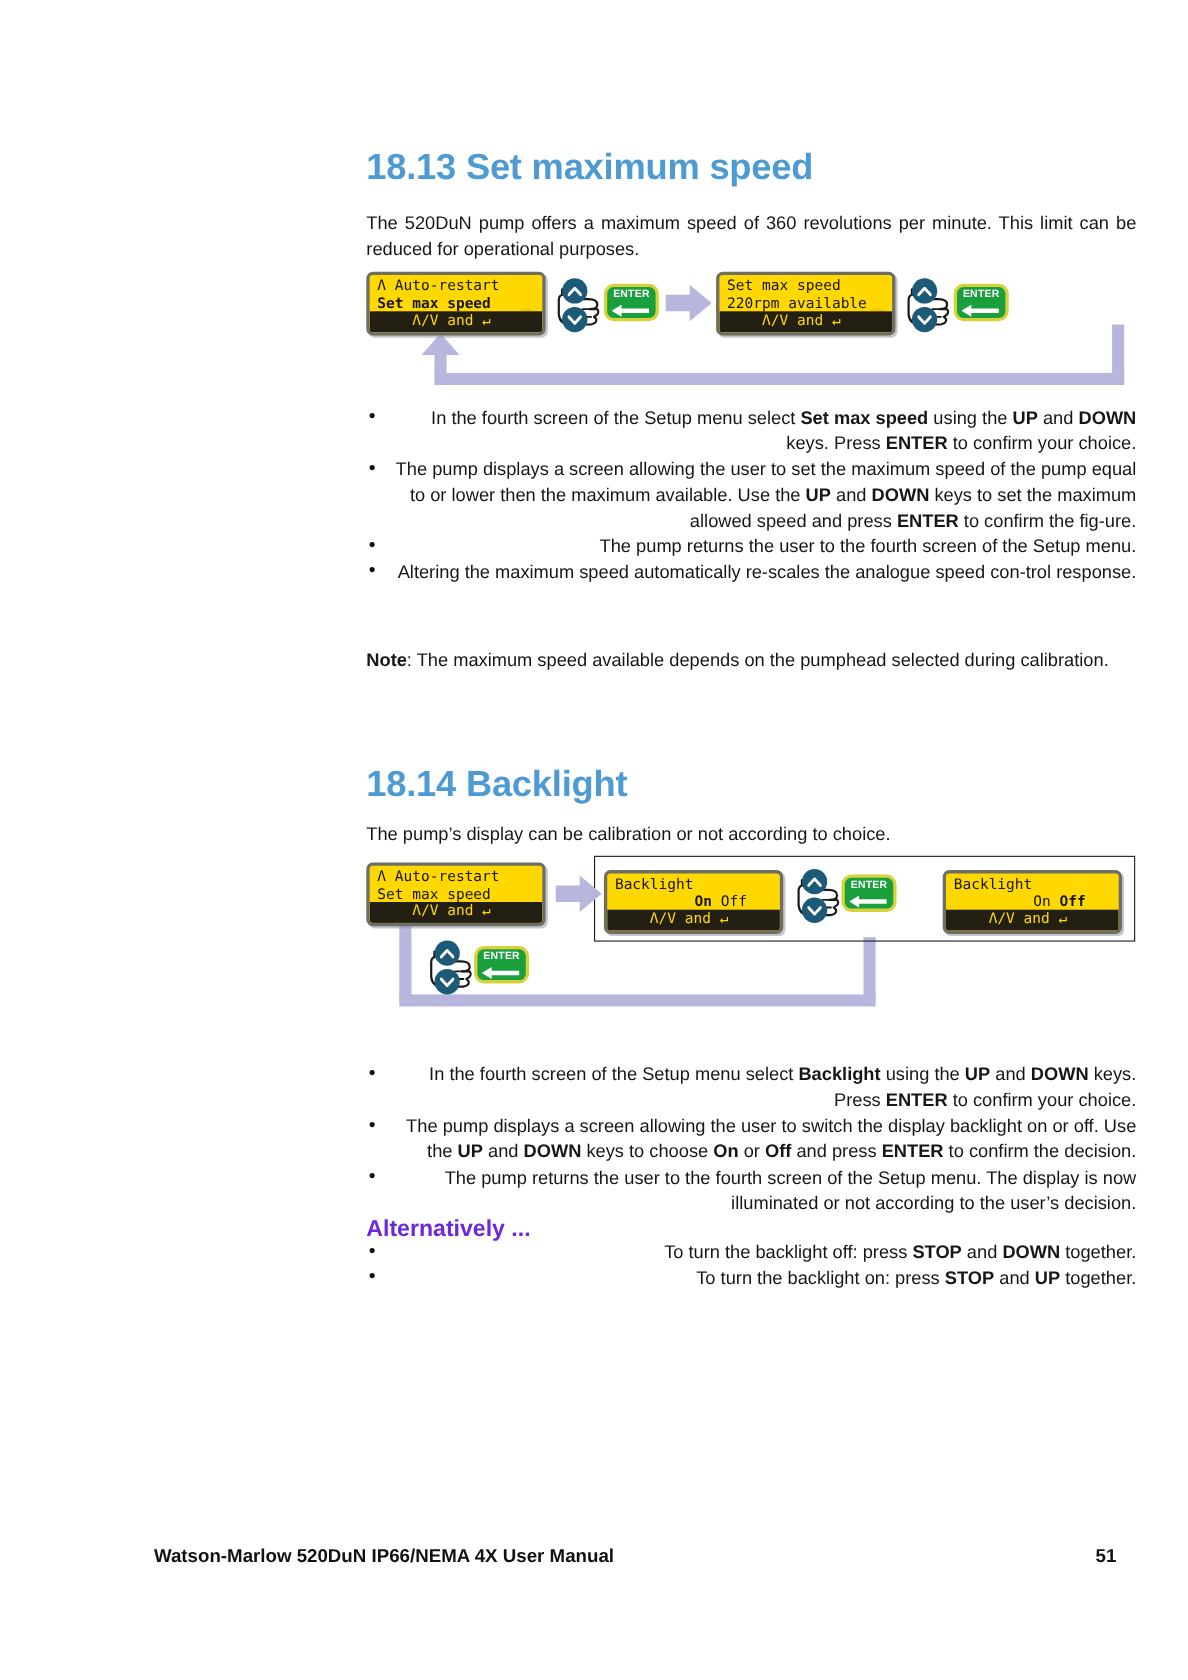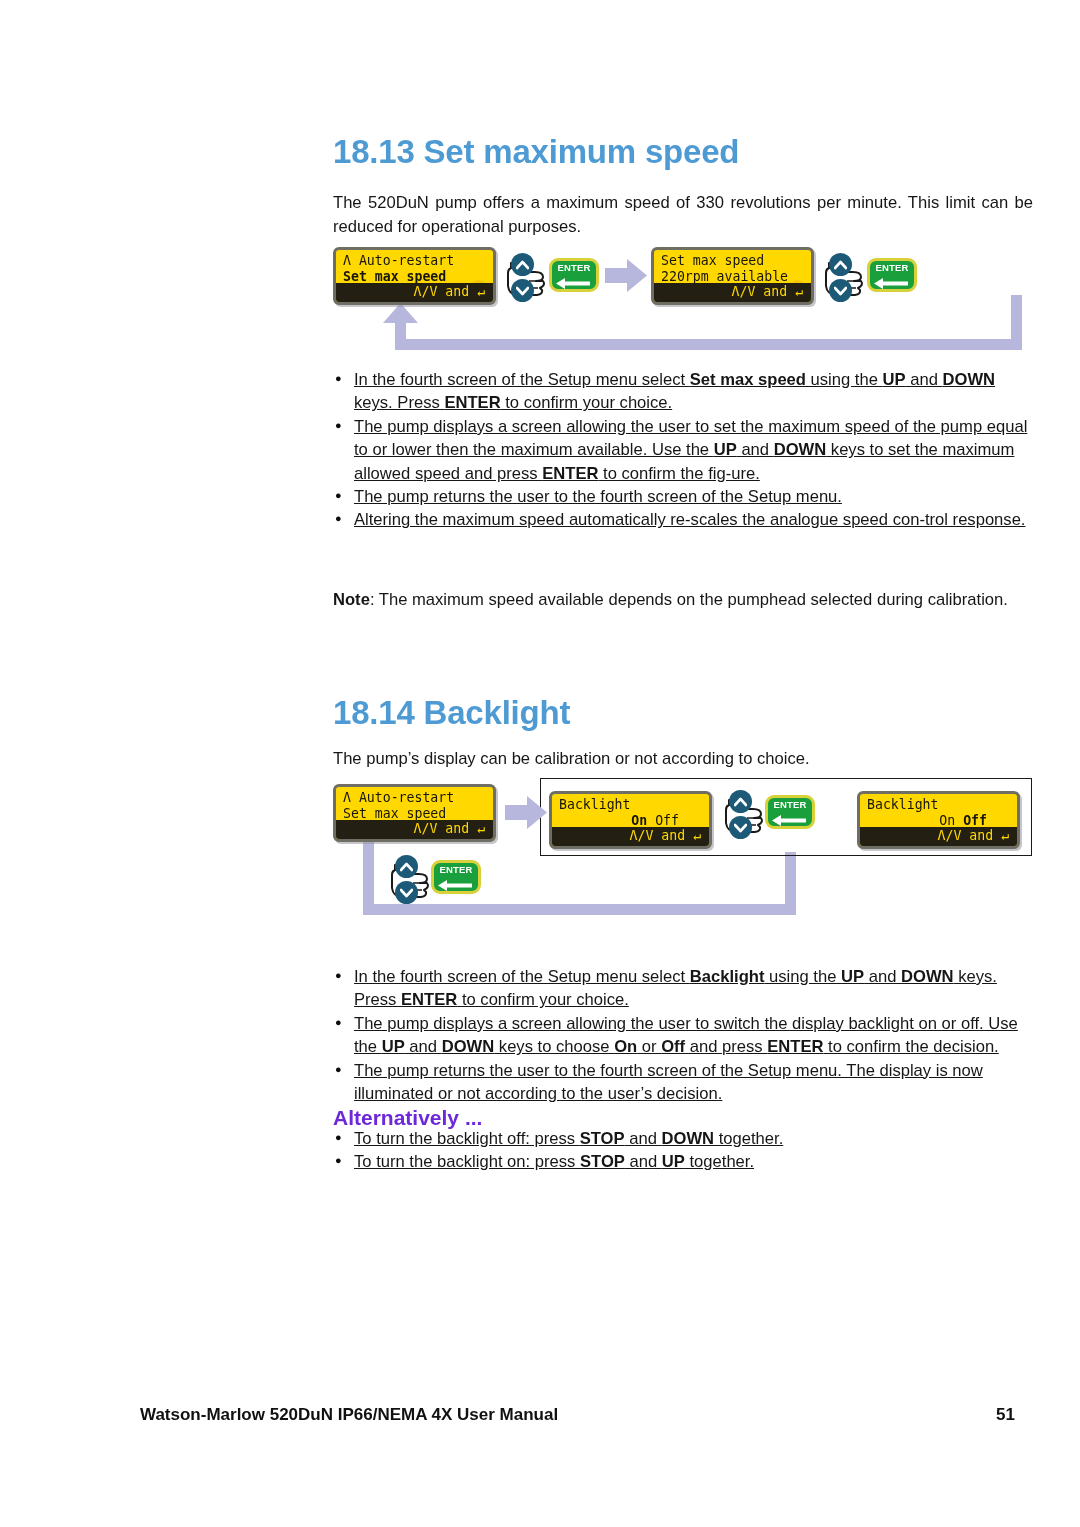--- a/index.html
+++ b/index.html
@@ -35,23 +35,22 @@
     position:absolute;
     font-size:21px;font-weight:bold;color:#6d28d9;
   }
 
   
   ul.blist{
     position:absolute;margin:0;padding:0;list-style:none;
     font-size:16.6px;line-height:23.4px;color:#161616;
   }
   ul.blist li{
-    position:relative;padding-left:21px;text-align:left;
+    position:relative;padding-left:21px;text-align:right;
     margin:0 0 0 0;
-    text-decoration:underline;
   }
   ul.blist li:before{
     content:"\25CF";
     position:absolute;left:2px;top:-1px;
     font-size:11px;color:#0d0d0d;line-height:23.4px;
   }
   b{font-weight:bold;}
 
   
   .footer{
@@ -83,21 +82,21 @@
     font-size:13.2px;line-height:15.6px;
     color:#16160a;white-space:pre;letter-spacing:0px;
   }
   .lcd .row.bold{font-weight:bold;}
   .lcd .row.right{text-align:right;padding-right:30px;}
   .lcd .bar{
     position:absolute;left:0;right:0;bottom:0;
     background:#231f13;
     color:#ffd800;
     font-size:13.2px;line-height:15.6px;
-    text-align:right;
+    text-align:center;
     padding:1px 8px 2px 0;
     white-space:pre;
     box-sizing:border-box;
   }
   .lcd .knob{
     position:absolute;right:4px;bottom:2px;
     width:20px;height:20px;border-radius:50%;
     border:3px solid #f2c500;
     box-sizing:border-box;
     opacity:.85;
@@ -151,21 +150,21 @@
     background:transparent;
   }
 </style>
 </head>
 <body>
 
 <div class="page">
 
   <div class="h-sec" style="left:333px;top:133px;">18.13 Set maximum speed</div>
 
-  <div class="body-p" style="left:333px;top:191px;width:700px;">The 520DuN pump offers a maximum speed of 330 revolutions per minute. This limit can be reduced for operational purposes.</div>
+  <div class="body-p" style="left:333px;top:191px;width:700px;">The 520DuN pump offers a maximum speed of 360 revolutions per minute. This limit can be reduced for operational purposes.</div>
 
   <div class="diagram" style="left:333px;top:245px;width:700px;height:115px;">
 
     <div class="flow" style="left:62px;top:94px;width:627px;height:11px;"></div>
     <div class="flow" style="left:678px;top:50px;width:11px;height:50px;"></div>
     <div class="flow" style="left:62px;top:72px;width:11px;height:28px;"></div>
     <div class="flow-head" style="left:50px;top:58px;">
       <svg width="35" height="20" viewBox="0 0 35 20">
           <polygon points="17.5,0 35,20 0,20" fill="#b7b7de"></polygon>
         </svg>

